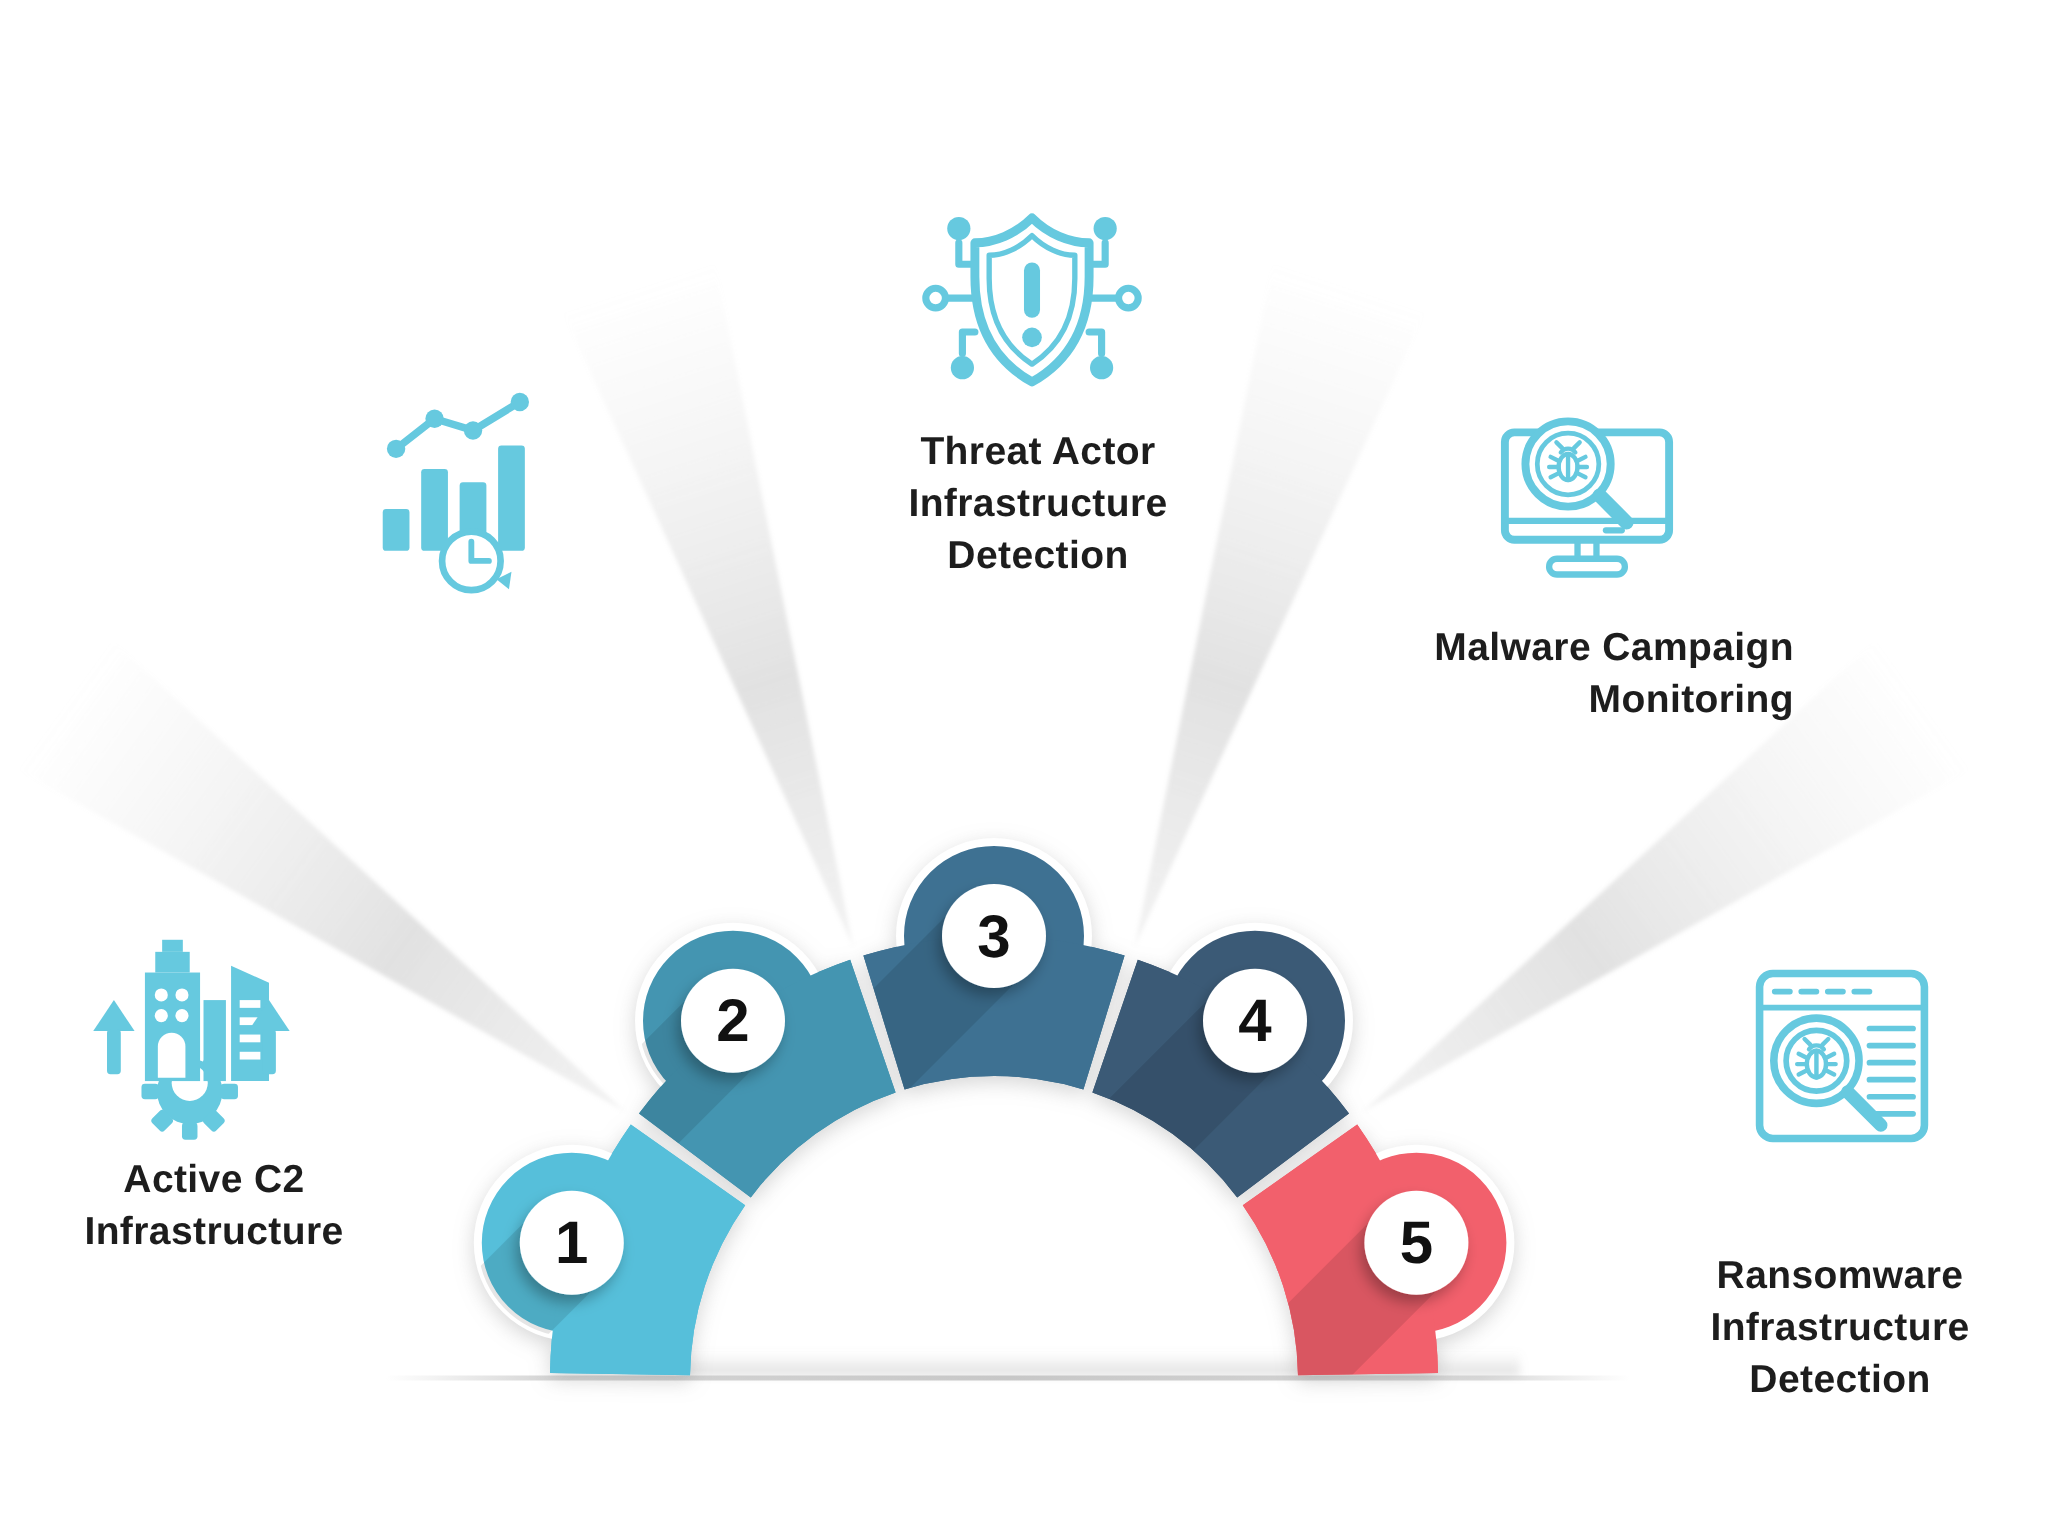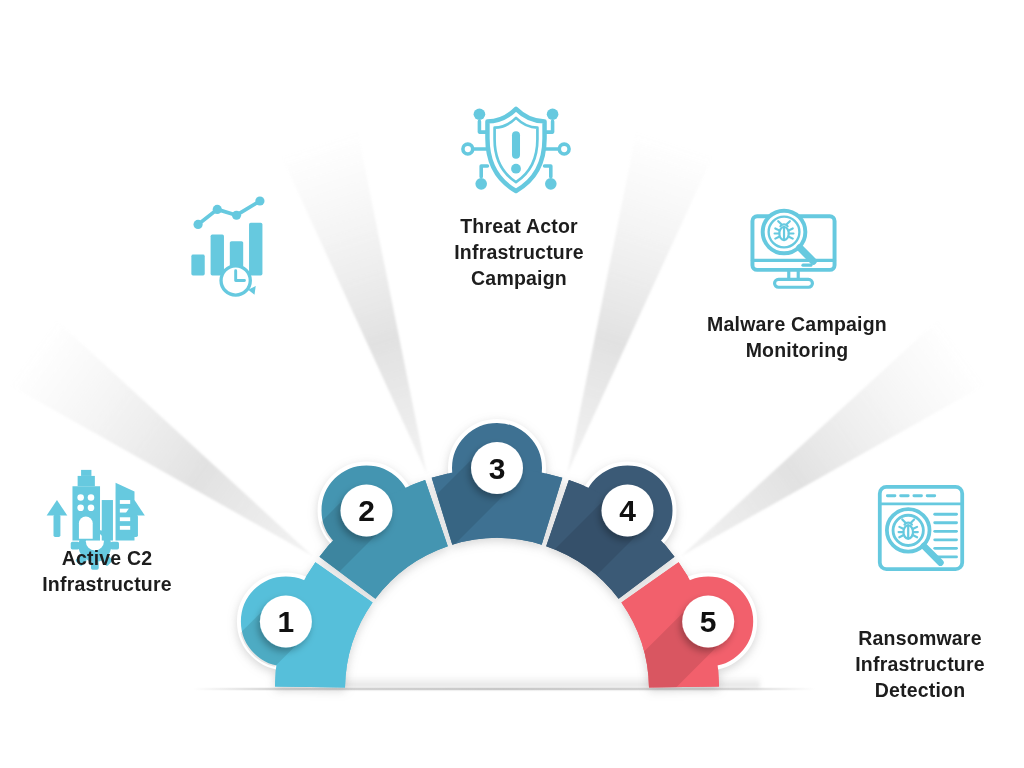--- a/index.html
+++ b/index.html
@@ -184,21 +184,21 @@
       <g>
         <polygon points="10,55 34,55 22,37"></polygon>
         <rect x="18" y="54" width="8" height="26" rx="2"></rect>
       </g>
       <g>
         <polygon points="100,55 124,55 112,37"></polygon>
         <rect x="108" y="54" width="8" height="26" rx="2"></rect>
       </g>
     </g>
   </svg>
-  <div class="label" style="left:17px;top:545px;width:180px;">Active C2
+  <div class="label" style="left:17px;top:577px;width:180px;">Active C2
 Infrastructure</div>
 
   <svg class="icon" style="left:188px;top:196px;" width="92" height="102" viewBox="0 0 110 122">
     <g fill="#66C9DF">
       <rect x="4" y="70" width="16" height="25" rx="2"></rect>
       <rect x="27" y="46" width="16" height="49" rx="2"></rect>
       <rect x="50" y="54" width="16" height="41" rx="2"></rect>
       <rect x="73" y="32" width="16" height="63" rx="2"></rect>
     </g>
     <g stroke="#66C9DF" stroke-width="4.5" fill="none" stroke-linecap="round" stroke-linejoin="round">
@@ -243,21 +243,21 @@
         <path d="M65,22 C72,29 81,33 89,33 L89,46 C89,66 82,83 65,94 C48,83 41,66 41,46 L41,33 C49,33 58,29 65,22 Z" stroke-width="3"></path>
       </g>
     </g>
     <g fill="#66C9DF">
       <rect x="60.5" y="37" width="9" height="31" rx="4.5"></rect>
       <circle cx="65" cy="79" r="5.5"></circle>
     </g>
   </svg>
   <div class="label" style="left:424px;top:213px;width:190px;">Threat Actor
 Infrastructure
-Campaign</div>
+Detection</div>
 
   <svg class="icon" style="left:746px;top:202px;" width="95" height="90" viewBox="0 0 120 114">
     <defs>
       <g id="bug" stroke="#66C9DF" stroke-width="3" fill="none" stroke-linecap="round">
         <path d="M-5,-9 A6,6 0 0 1 5,-9"></path>
         <path d="M-4,-12 L-8,-16 M4,-12 L8,-16"></path>
         <ellipse cx="0" cy="1" rx="6.5" ry="9"></ellipse>
         <path d="M0,-8 V10"></path>
         <path d="M-6,-3 L-12,-6 M-6.5,1 L-13,1 M-6,5 L-12,8"></path>
         <path d="M6,-3 L12,-6 M6.5,1 L13,1 M6,5 L12,8"></path>
@@ -272,21 +272,21 @@
         <rect x="36" y="98" width="48" height="10" rx="5" stroke-width="4"></rect>
       </g>
       <g>
         <circle cx="48" cy="38" r="27" fill="#ffffff" stroke-width="5"></circle>
         <circle cx="48" cy="38" r="19.5" stroke-width="3"></circle>
         <path d="M68,58 L85,75" stroke-width="9"></path>
       </g>
     </g>
     <use href="#bug" x="0" y="0" transform="translate(48,39) scale(0.92)"></use>
   </svg>
-  <div class="label" style="left:697px;top:311px;width:200px;">Malware Campaign
+  <div class="label" style="left:697px;top:311px;width:200px;text-align:right;">Malware Campaign
 Monitoring</div>
 
   <svg class="icon" style="left:876px;top:483px;" width="90" height="90" viewBox="0 0 95 95">
     <g stroke="#66C9DF" fill="none" stroke-linecap="round" stroke-linejoin="round">
       <g>
         <rect x="4" y="4" width="87" height="87" rx="7" stroke-width="4"></rect>
         <path d="M12,13.5 H20 M26,13.5 H34 M40,13.5 H48 M54,13.5 H62" stroke-width="3"></path>
         <path d="M4,22 H91" stroke-width="3"></path>
       </g>
       <g stroke-width="3">

